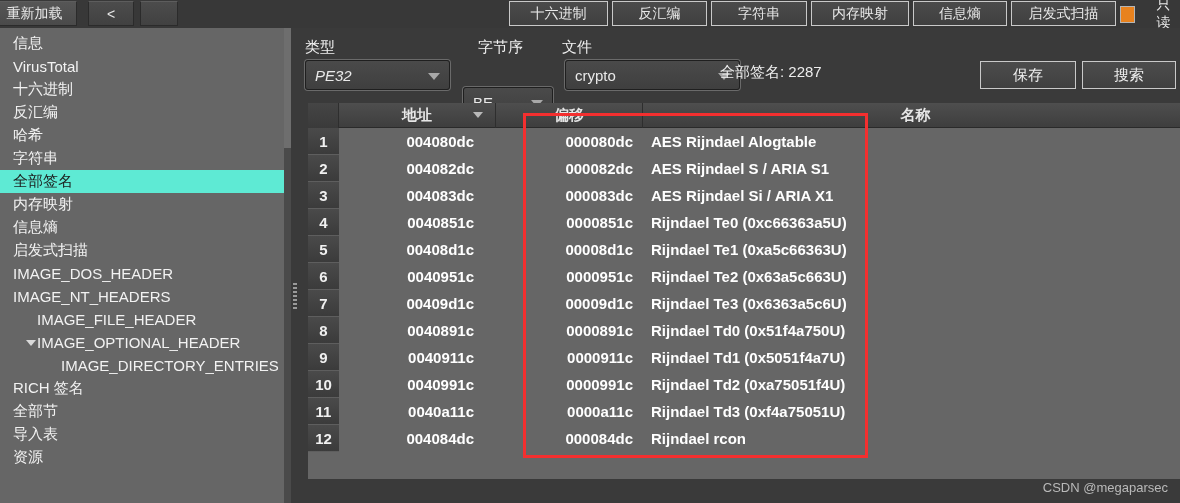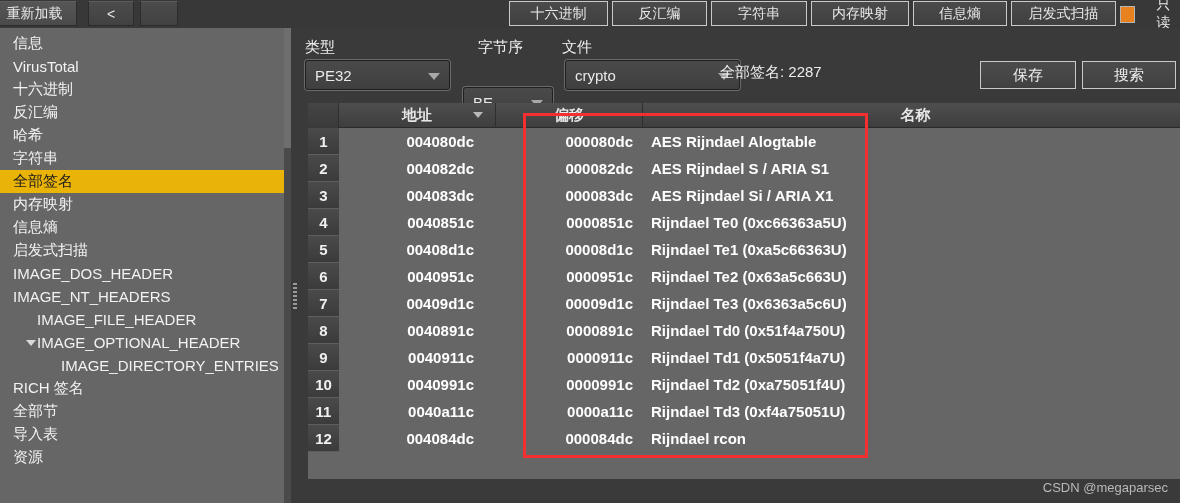--- a/index.html
+++ b/index.html
@@ -51,21 +51,21 @@
     position:absolute; left:0; top:28px; width:291px; height:475px;
     background:#666666;
     overflow:hidden;
   }
   .tree { padding-top:4px; }
   .tree-item {
     height:23px; display:flex; align-items:center;
     color:#f2f2f2; font-size:15px; white-space:nowrap;
     cursor:default; position:relative;
   }
-  .tree-item.sel { background:#eab308; color:#1c1c1c;font-family:Liberation Serif, serif; }
+  .tree-item.sel { background:#5eead4; color:#1c1c1c;font-family:Liberation Serif, serif; }
   .tree-item .lbl { display:block; }
   .tw-arrow {
     position:absolute; width:14px; height:100%;
     display:flex; align-items:center; justify-content:center;
   }
   .tw-arrow i {
     width:0; height:0;
     border-left:5px solid transparent; border-right:5px solid transparent;
     border-top:6px solid #d9d9d9; display:block;
   }
@@ -109,21 +109,21 @@
     display:flex; align-items:center;
     color:#e9e9e9; font-size:15px;
     padding-left:9px; cursor:default;
   }
   .combo .arrow {
     position:absolute; right:9px; top:12px;
     width:0; height:0;
     border-left:6px solid transparent; border-right:6px solid transparent;
     border-top:7px solid #a8a8a8;
   }
-  .cb-type   { left:5px;   top:32px; width:145px; }
+  .cb-type   { left:5px;   top:32px; width:145px;font-style:italic; }
   .cb-endian { left:163px; top:32px; width:90px;margin-top:27px; }
   .cb-file   { left:265px; top:32px; width:175px; }
 
   .count-text {
     position:absolute; left:420px; top:35px;
     color:#ededed; font-size:15px; white-space:nowrap;
   }
 
   .act-btn {
     position:absolute; top:33px; height:28px;

